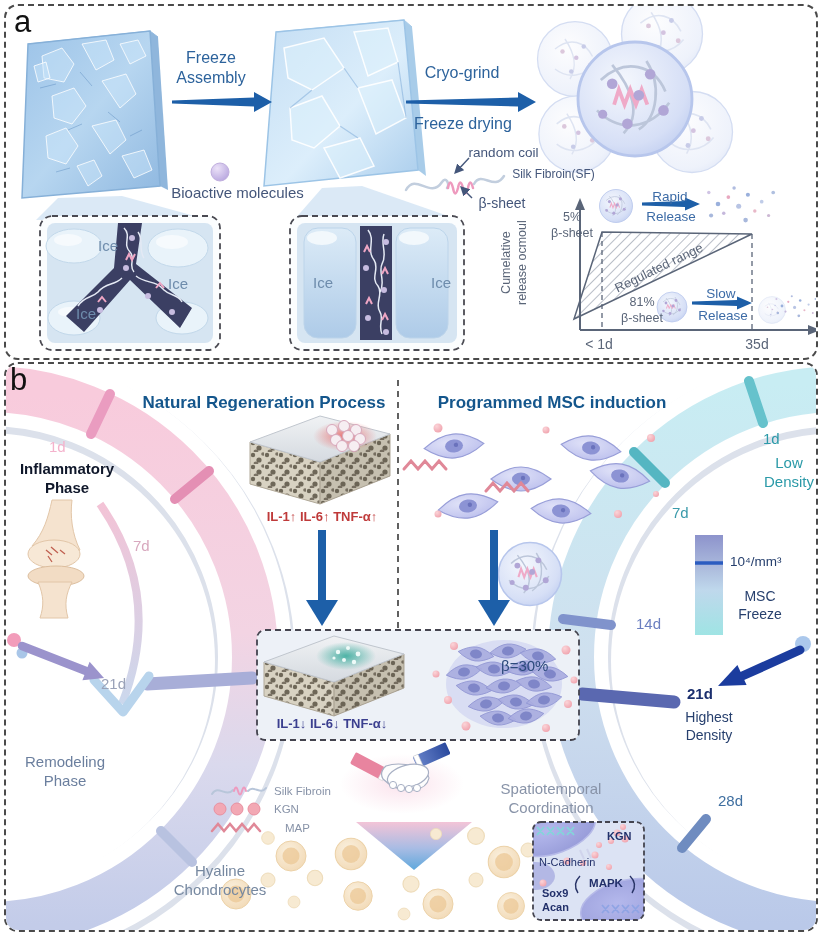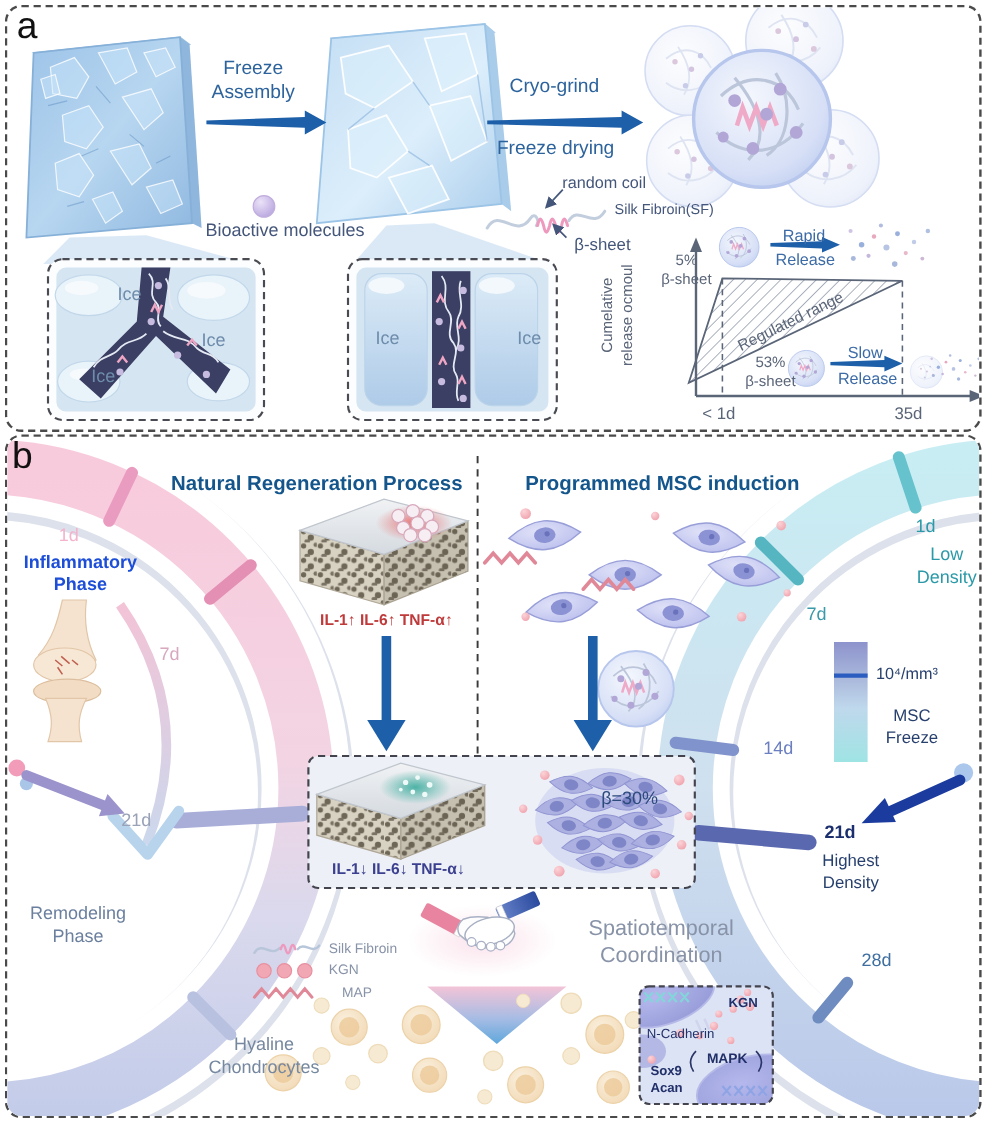--- a/index.html
+++ b/index.html
@@ -253,21 +253,21 @@
     <span class="t ctr slate" style="left:450px;top:189px;width:92px;font-size:14px;">β-sheet</span>
     <span class="t ctr ice" style="left:82px;top:231px;width:40px;">Ice</span>
     <span class="t ctr ice" style="left:152px;top:269px;width:40px;">Ice</span>
     <span class="t ctr ice" style="left:60px;top:299px;width:40px;">Ice</span>
     <span class="t ctr ice" style="left:297px;top:268px;width:40px;">Ice</span>
     <span class="t ctr ice" style="left:415px;top:268px;width:40px;">Ice</span>
     <span class="t ml ctr gph" style="left:454px;top:241px;width:110px;font-size:12.5px;transform:rotate(-90deg);">Cumelative
 release ocmoul</span>
     <span class="t ml ctr gph" style="left:536px;top:204px;width:60px;font-size:12.5px;">5%
 β-sheet</span>
-    <span class="t ml ctr gph" style="left:603px;top:289px;width:66px;font-size:12.5px;">53%
+    <span class="t ml ctr gph" style="left:603px;top:289px;width:66px;font-size:12.5px;">81%
 β-sheet</span>
     <span class="t ctr gph" style="left:590px;top:254px;width:126px;font-size:13px;transform:rotate(-26deg);">Regulated range</span>
     <span class="t ctr rel" style="left:630px;top:183px;width:68px;">Rapid</span>
     <span class="t ctr rel" style="left:625px;top:203px;width:80px;">Release</span>
     <span class="t ctr rel" style="left:681px;top:280px;width:68px;">Slow</span>
     <span class="t ctr rel" style="left:677px;top:302px;width:80px;">Release</span>
     <span class="t ctr gph" style="left:565px;top:330px;width:56px;font-size:14px;">&lt; 1d</span>
     <span class="t ctr gph" style="left:723px;top:330px;width:56px;font-size:14px;">35d</span>
   </div>
 
@@ -582,21 +582,21 @@
         </g>
         <rect x="527" y="458" width="111" height="98" rx="8" fill="none" stroke="#44444f" stroke-width="1.8" stroke-dasharray="5,3"></rect>
       </g>
     </svg>
 
     <span class="lab" style="left:4px;top:0;">b</span>
     <span class="t ctr hdr" style="left:396px;top:28px;width:300px;">Programmed MSC induction</span>
     <span class="t ctr hdr" style="left:108px;top:28px;width:300px;">Natural Regeneration Process</span>
 
     <span class="t" style="left:43px;top:74px;font-size:15px;color:#f4b2cc;">1d</span>
-    <span class="t ml ctr" style="left:0;top:96px;width:122px;font-size:15px;color:#1d4ed8;font-weight:600;">Inflammatory
+    <span class="t ml ctr" style="left:0;top:96px;width:122px;font-size:15px;color:#0f172a;font-weight:600;">Inflammatory
 Phase</span>
     <span class="t" style="left:127px;top:173px;font-size:15px;color:#d8a8be;">7d</span>
     <span class="t" style="left:95px;top:311px;font-size:15px;color:#9aa2b8;">21d</span>
     <span class="t ml ctr" style="left:0;top:389px;width:118px;font-size:15px;color:#6b7f9e;">Remodeling
 Phase</span>
 
     <span class="t" style="left:757px;top:66px;font-size:15px;color:#2b9aa8;">1d</span>
     <span class="t ml ctr" style="left:733px;top:90px;width:100px;font-size:15px;color:#2b9aa8;">Low
 Density</span>
     <span class="t" style="left:666px;top:140px;font-size:15px;color:#3a9aaa;">7d</span>
@@ -605,21 +605,21 @@
 Freeze</span>
     <span class="t" style="left:630px;top:251px;font-size:15px;color:#6b7fc0;">14d</span>
     <span class="t" style="left:681px;top:321px;font-size:15px;color:#1b2f6e;font-weight:600;">21d</span>
     <span class="t ml ctr" style="left:653px;top:345px;width:100px;font-size:14px;color:#27406e;">Highest
 Density</span>
     <span class="t" style="left:712px;top:428px;font-size:15px;color:#3f6fa0;">28d</span>
 
     <span class="t ctr" style="left:236px;top:145px;width:160px;font-size:13px;color:#bf3a3a;font-weight:600;">IL-1↑  IL-6↑  TNF-α↑</span>
     <span class="t ctr" style="left:246px;top:352px;width:160px;font-size:13px;color:#3b3f8f;font-weight:600;">IL-1↓  IL-6↓  TNF-α↓</span>
     <span class="t" style="left:495px;top:249px;font-size:15px;color:#2c4a7c;margin-top:44px;">β=30%</span>
-    <span class="t ml ctr" style="left:463px;top:398px;width:164px;font-size:18px;color:#8893a8;">Spatiotemporal
+    <span class="t ml ctr" style="left:463px;top:416px;width:164px;font-size:15px;color:#8893a8;">Spatiotemporal
 Coordination</span>
     <span class="t ml ctr" style="left:132px;top:498px;width:164px;font-size:15px;color:#7688a0;">Hyaline
 Chondrocytes</span>
 
     <div style="position:absolute;left:204px;top:418px;display:flex;align-items:center;gap:6px;">
       <svg width="58" height="18" viewBox="0 0 58 18">
         <path d="M2,12 C8,2 16,16 23,8" stroke="#b8c6da" stroke-width="2" fill="none" stroke-linecap="round"></path>
         <path d="M24,9 q2,-7 4,0 q2,7 4,0 q2,-7 4,0" stroke="#ee9abe" stroke-width="2" fill="none" stroke-linecap="round"></path>
         <path d="M38,9 C44,2 50,14 56,6" stroke="#b8c6da" stroke-width="2" fill="none" stroke-linecap="round"></path>
       </svg>

